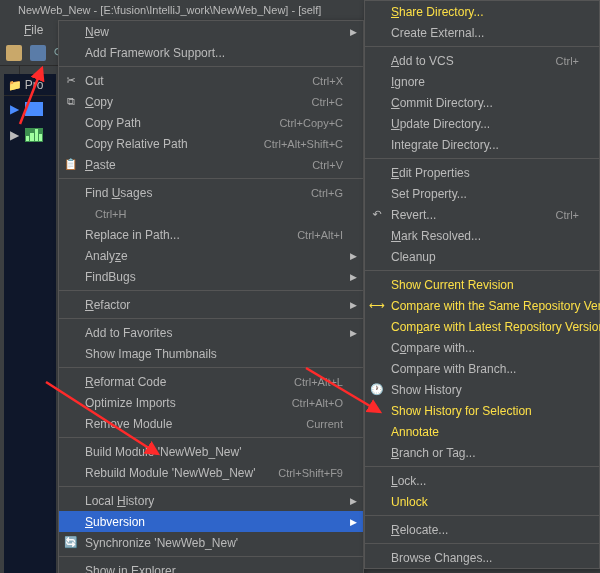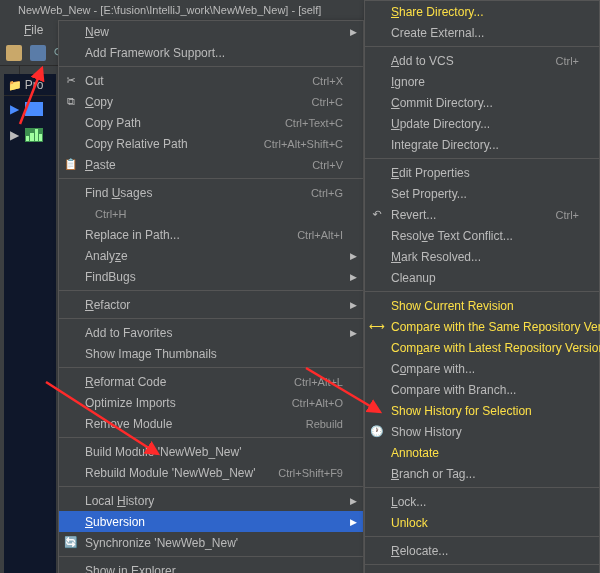--- a/index.html
+++ b/index.html
@@ -93,21 +93,21 @@
       <span class="lbl">Cut</span>
       <span class="sc">Ctrl+X</span>
     </div>
     <div class="mi">
       <span class="ico">⧉</span>
       <span class="lbl"><u>C</u>opy</span>
       <span class="sc">Ctrl+C</span>
     </div>
     <div class="mi">
       <span class="lbl">Copy Path</span>
-      <span class="sc">Ctrl+Text+C</span>
+      <span class="sc">Ctrl+Copy+C</span>
     </div>
     <div class="mi">
       <span class="lbl">Copy Relative Path</span>
       <span class="sc">Ctrl+Alt+Shift+C</span>
     </div>
     <div class="mi">
       <span class="ico">📋</span>
       <span class="lbl"><u>P</u>aste</span>
       <span class="sc">Ctrl+V</span>
     </div>
@@ -148,21 +148,21 @@
     <div class="mi">
       <span class="lbl"><u>R</u>eformat Code</span>
       <span class="sc">Ctrl+Alt+L</span>
     </div>
     <div class="mi">
       <span class="lbl">Optimize Imports</span>
       <span class="sc">Ctrl+Alt+O</span>
     </div>
     <div class="mi">
       <span class="lbl">Remove Module</span>
-      <span class="sc">Rebuild</span>
+      <span class="sc">Current</span>
     </div>
     <div class="sep"></div>
     <div class="mi">
       <span class="lbl">Build Module 'NewWeb_New'</span>
     </div>
     <div class="mi">
       <span class="lbl">Rebuild Module 'NewWeb_New'</span>
       <span class="sc">Ctrl+Shift+F9</span>
     </div>
     <div class="sep"></div>
@@ -213,23 +213,20 @@
     </div>
     <div class="mi">
       <span class="lbl">Set Property...</span>
     </div>
     <div class="mi">
       <span class="ico">↶</span>
       <span class="lbl">Revert...</span>
       <span class="sc">Ctrl+</span>
     </div>
     <div class="mi">
-      <span class="lbl">Resol<u>v</u>e Text Conflict...</span>
-    </div>
-    <div class="mi">
       <span class="lbl"><u>M</u>ark Resolved...</span>
     </div>
     <div class="mi">
       <span class="lbl">Cleanup</span>
     </div>
     <div class="sep"></div>
     <div class="mi dis">
       <span class="lbl">Show Current Revision</span>
     </div>
     <div class="mi dis">
@@ -238,26 +235,26 @@
     </div>
     <div class="mi dis">
       <span class="lbl">Com<u>p</u>are with Latest Repository Version</span>
     </div>
     <div class="mi">
       <span class="lbl">C<u>o</u>mpare with...</span>
     </div>
     <div class="mi">
       <span class="lbl">Compare with Branch...</span>
     </div>
-    <div class="mi dis">
-      <span class="lbl">Show History for Selection</span>
-    </div>
     <div class="mi">
       <span class="ico">🕐</span>
       <span class="lbl">Show History</span>
+    </div>
+    <div class="mi dis">
+      <span class="lbl">Show History for Selection</span>
     </div>
     <div class="mi dis">
       <span class="lbl">Annotate</span>
     </div>
     <div class="mi">
       <span class="lbl"><u>B</u>ranch or Tag...</span>
     </div>
     <div class="sep"></div>
     <div class="mi">
       <span class="lbl"><u>L</u>ock...</span>

